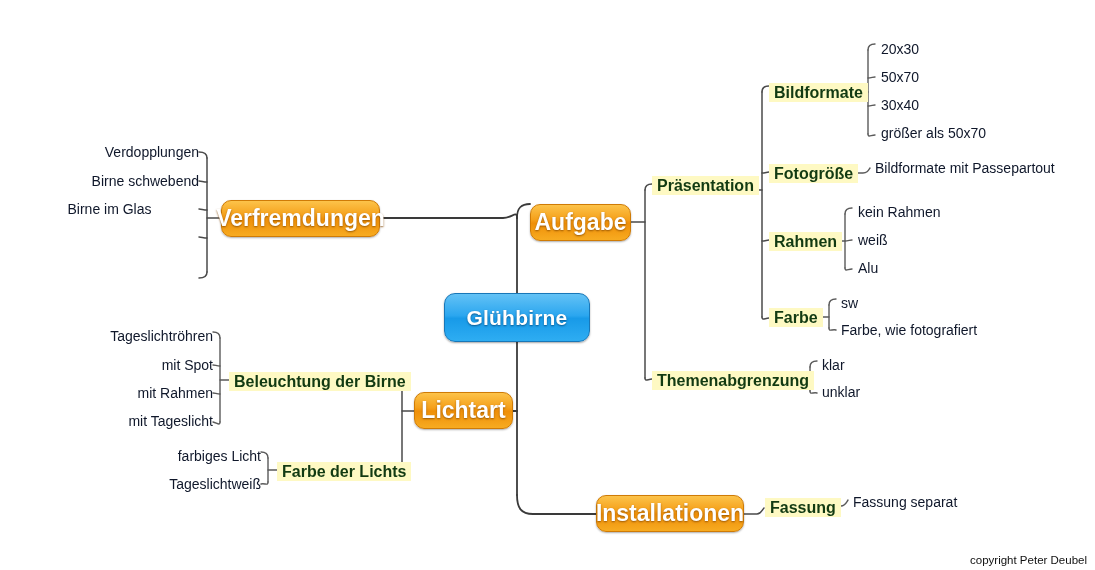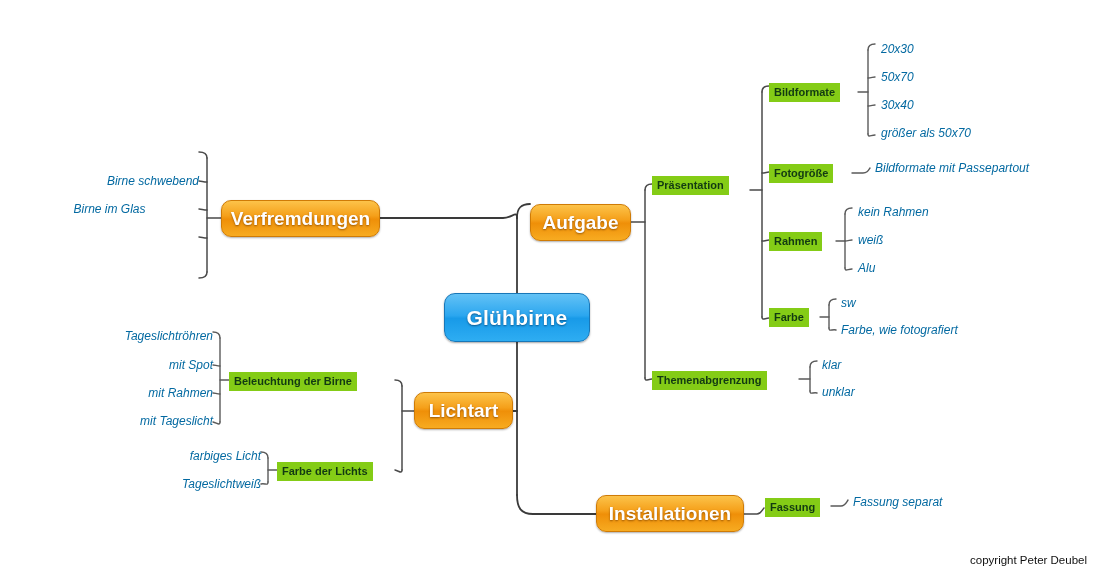--- a/index.html
+++ b/index.html
@@ -23,44 +23,43 @@
     letter-spacing:.2px;
   }
 
   
   .orange{
     border-radius:10px;
     border:1px solid #cf7b06;
     background:linear-gradient(to bottom,#fcc34a 0%,#f5a01a 42%,#ef8f08 52%,#f7ab21 100%);
     box-shadow:0 1px 2px rgba(0,0,0,.32);
     display:flex;align-items:center;justify-content:center;
-    color:#ffffff;font-size:19px;font-weight:bold;
+    color:#ffffff;font-size:23px;font-weight:bold;
     text-shadow:0 1px 2px rgba(130,70,0,.8);
   }
   #n-verfremdungen{left:221px;top:200px;width:159px;height:37px;}
   #n-aufgabe{left:530px;top:204px;width:101px;height:37px;}
   #n-lichtart{left:414px;top:392px;width:99px;height:37px;}
   #n-installationen{left:596px;top:495px;width:148px;height:37px;}
 
   
   .green{
-    background:#84cc16;
+    background:#fef9c3;
     color:#123a12;
     font-weight:bold;
-    font-size:11px;
+    font-size:16px;
     padding:2px 5px;
     line-height:15px;
   }
 
   
   .leaf{
-    color:#0369a1;
-    font-size:12px;
+    color:#0f172a;
+    font-size:14px;
     line-height:16px;
-    font-style:italic;
   }
   .leaf.r{text-align:right;}
 
   .copyright{
     position:absolute;right:8px;bottom:4px;
     font-size:11.5px;color:#101010;
   }
 </style>
 </head>
 <body>
@@ -175,20 +174,21 @@
     </g>
   </svg>
 
   <div class="node central">Glühbirne</div>
 
   <div id="n-verfremdungen" class="node orange">Verfremdungen</div>
   <div id="n-lichtart" class="node orange">Lichtart</div>
   <div id="n-aufgabe" class="node orange">Aufgabe</div>
   <div id="n-installationen" class="node orange">Installationen</div>
 
+  <div class="node leaf r" style="left:20px;top:144px;width:179px;">Verdopplungen</div>
   <div class="node leaf r" style="left:20px;top:173px;width:179px;">Birne schwebend</div>
   <div class="node leaf r" style="left:20px;top:201px;width:179px;text-align:center;">Birne im Glas</div>
 
   <div class="node green" style="left:652px;top:176px;">Präsentation</div>
   <div class="node green" style="left:652px;top:371px;">Themenabgrenzung</div>
 
   <div class="node green" style="left:769px;top:83px;">Bildformate</div>
   <div class="node green" style="left:769px;top:164px;">Fotogröße</div>
   <div class="node green" style="left:769px;top:232px;">Rahmen</div>
   <div class="node green" style="left:769px;top:308px;">Farbe</div>

